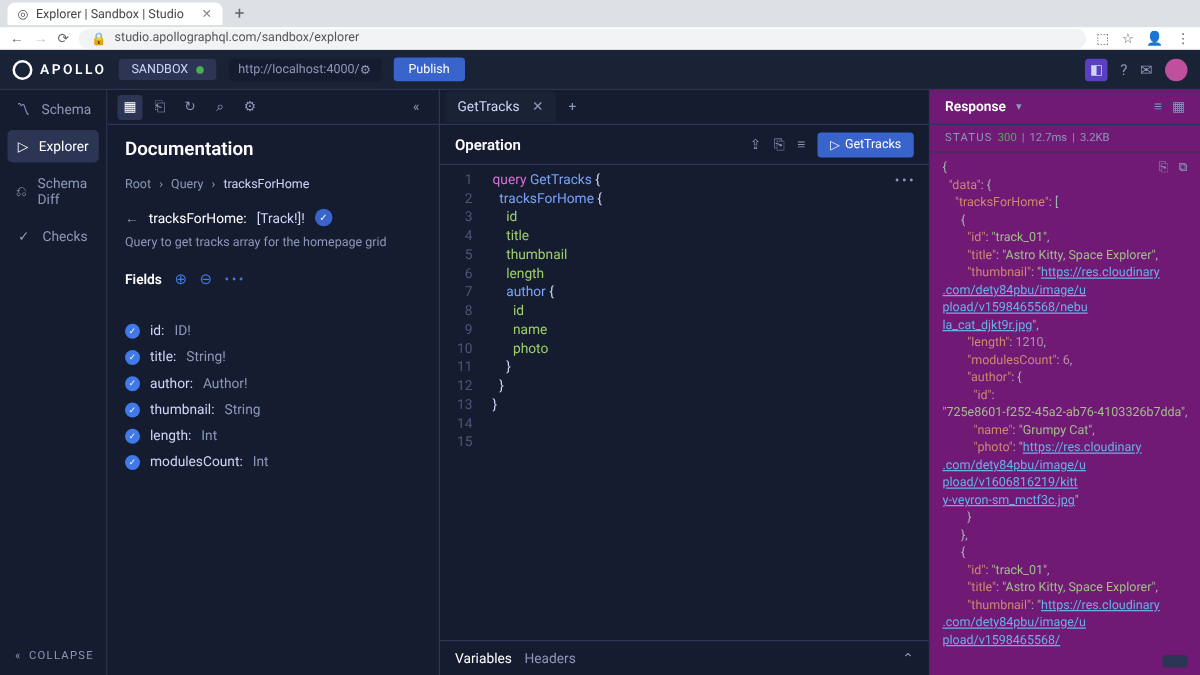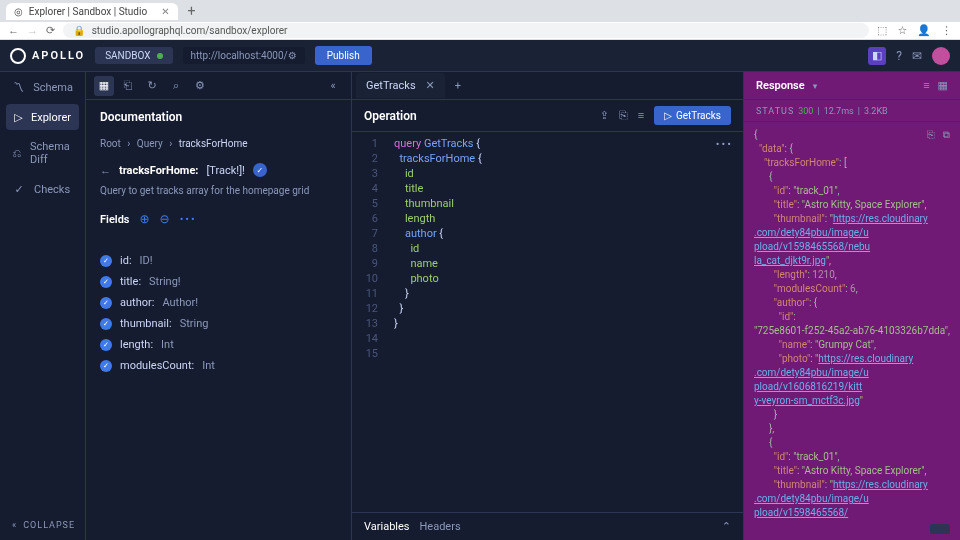--- a/index.html
+++ b/index.html
@@ -29,27 +29,27 @@
 .side-item{display:flex;align-items:center;gap:8px;padding:8px 12px;font-size:11px;color:#8b98b8;cursor:pointer}
 .side-item.active{background:#2c3654;color:#fff;border-radius:4px;margin:2px 6px;padding:6px 8px}
 .side-icon{width:14px;height:14px;display:flex;align-items:center;justify-content:center}
 .collapse-footer{margin-top:auto;padding:10px 12px;font-size:9px;letter-spacing:1px;color:#8b98b8;display:flex;align-items:center;gap:6px}
 .doc-panel{width:266px;background:#151c30;border-right:1px solid #2c3654;display:flex;flex-direction:column}
 .doc-toolbar{height:28px;display:flex;align-items:center;gap:4px;padding:0 8px;border-bottom:1px solid #2c3654}
 .tb-icon{width:20px;height:20px;display:flex;align-items:center;justify-content:center;color:#8b98b8;border-radius:3px}
 .tb-icon.active{background:#2c3654;color:#fff}
 .tb-collapse{margin-left:auto}
 .doc-content{padding:10px 14px;flex:1;overflow:auto}
-.doc-title{font-size:12px;font-weight:600;color:#fff;margin-bottom:14px}
+.doc-title{font-size:15px;font-weight:600;color:#fff;margin-bottom:14px}
 .breadcrumb{font-size:10px;color:#8b98b8;margin-bottom:14px}
 .breadcrumb .sep{margin:0 4px}
 .bc-current{color:#ccd6f6}
 .field-header{display:flex;align-items:center;gap:8px;margin-bottom:8px}
 .back-arrow{color:#8b98b8}
-.field-name{font-weight:700;color:#fff}
+.field-name{font-weight:400;color:#fff}
 .field-type{color:#ccd6f6}
 .check-badge{width:14px;height:14px;background:#3964cc;border-radius:50%;display:flex;align-items:center;justify-content:center;font-size:8px;color:#fff}
 .field-desc{font-size:10px;color:#8b98b8;margin-bottom:16px}
 .fields-header{display:flex;align-items:flex-end;gap:10px;margin-bottom:24px}
 .fields-label{font-weight:600;color:#fff}
 .field-action{color:#3f7ae8;font-size:12px}
 .field-more{color:#3f7ae8;letter-spacing:2px}
 .field-row{display:flex;align-items:center;gap:8px;padding:4px 0;font-size:11px}
 .field-check{width:12px;height:12px;background:#3f7ae8;border-radius:50%;display:flex;align-items:center;justify-content:center;font-size:7px;color:#fff}
 .fr-name{color:#ccd6f6}

